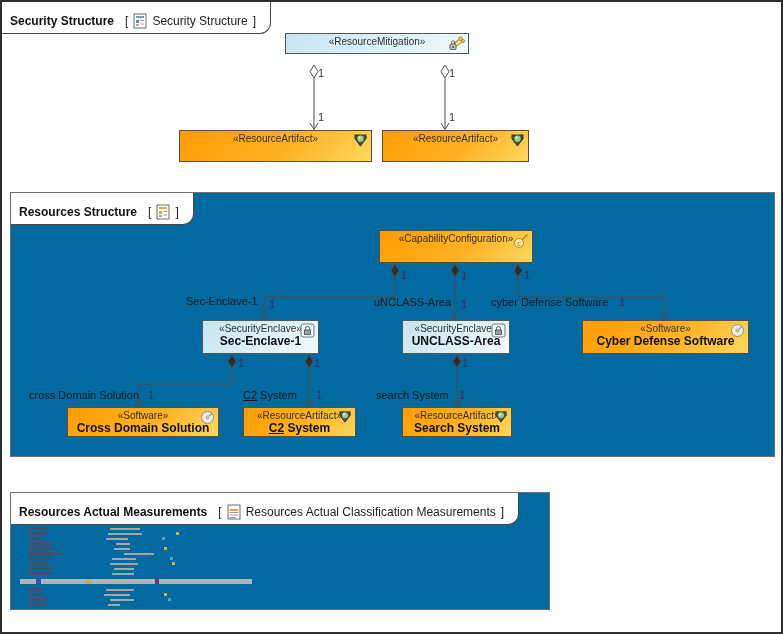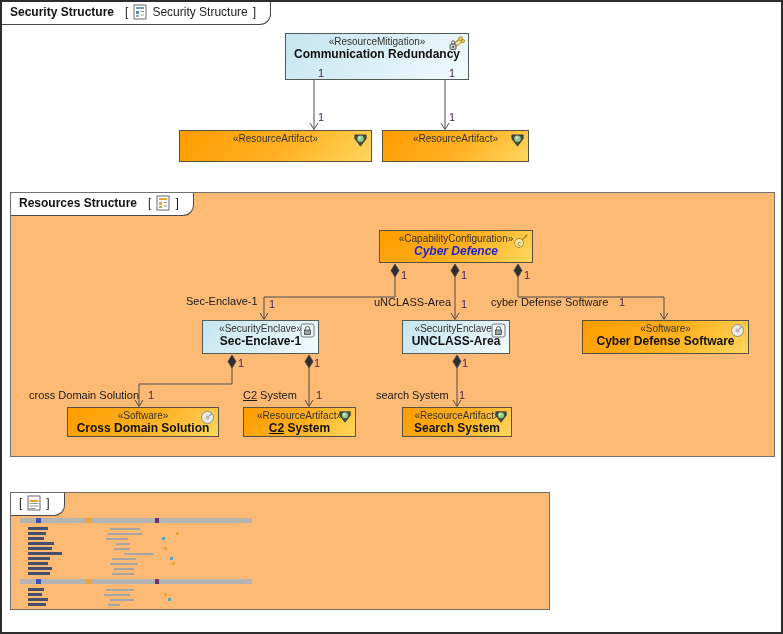--- a/index.html
+++ b/index.html
@@ -1,21 +1,21 @@
 <!DOCTYPE html>
 <html><head>
 <meta charset="utf-8">
 <style>
   html,body{margin:0;padding:0;background:#fff;}
   .canvas{position:relative;width:783px;height:634px;background:#fff;border:2px solid #2d2d2d;
           box-sizing:border-box;font-family:"Liberation Sans",sans-serif;overflow:hidden;}
   
-  .frame{position:absolute;border:1px solid #6f6f6f;background:#fdba74;box-sizing:border-box;}
+  .frame{position:absolute;border:1px solid #6f6f6f;background:#0369a1;box-sizing:border-box;}
   .tab{position:absolute;left:0;top:0;display:inline-flex;align-items:center;gap:5px;
-       padding:2px 14px 4px 8px;background:#fff;border-right:1px solid #4a4a4a;
+       padding:11px 14px 4px 8px;background:#fff;border-right:1px solid #4a4a4a;
        border-bottom:1px solid #4a4a4a;border-bottom-right-radius:11px;white-space:nowrap;z-index:8;}
   .tab .ttl{font-weight:bold;font-size:12px;color:#111;margin-right:6px;}
   .tab .br{font-size:12px;color:#222;}
   .tab .dname{font-size:12px;color:#222;}
   
   .node{position:absolute;box-sizing:border-box;border:1px solid #55503f;text-align:center;
         z-index:4;padding-top:2px;}
   .node .stereo{font-size:10px;line-height:11px;color:#33322e;}
   .node .nm{font-size:12px;line-height:14px;font-weight:bold;color:#101010;}
   .orange{background:linear-gradient(135deg,#ff9c00 0%,#ffb123 55%,#ffd75e 100%);}
@@ -52,23 +52,22 @@
       <rect x="3" y="3" width="8" height="2" fill="#7a9cc0"></rect>
       <rect x="3" y="7" width="3" height="3" fill="#5b87b5"></rect>
       <rect x="7.5" y="7" width="3.5" height="1" fill="#999"></rect>
       <rect x="3" y="11" width="3" height="2" fill="#8da9c4"></rect>
       <rect x="7.5" y="10.5" width="3.5" height="1" fill="#999"></rect>
     </svg>
     <span class="dname">Security Structure</span>
     <span class="br">]</span>
   </div>
 
-  <div class="node blue" style="left:283px;top:31px;width:184px;height:47px;">
+  <div class="node blue" style="left:283px;top:31px;width:184px;height:21px;">
     <div class="stereo">«ResourceMitigation»</div>
-    <div class="nm">Communication Redundancy</div>
     <svg class="node-icon" width="18" height="16" viewBox="0 0 18 16">
       <path d="M5 9 L13 3" stroke="#c9a227" stroke-width="1.6" fill="none"></path>
       <path d="M8 11 L16 5" stroke="#d8b63a" stroke-width="1.6" fill="none"></path>
       <circle cx="13.5" cy="2.8" r="2" fill="#e7c94c" stroke="#a3821f" stroke-width="0.8"></circle>
       <circle cx="16" cy="5" r="1.6" fill="#e7c94c" stroke="#a3821f" stroke-width="0.8"></circle>
       <rect x="3" y="8" width="6" height="5.5" rx="1" fill="#c3c9ce" stroke="#555" stroke-width="0.9"></rect>
       <path d="M4.5 8 v-1.6 a1.6 1.6 0 0 1 3.2 0 V8" fill="none" stroke="#555" stroke-width="0.9"></path>
       <rect x="5.5" y="9.8" width="1.2" height="2.2" fill="#333"></rect>
     </svg>
   </div>
@@ -102,21 +101,20 @@
         <rect x="7.5" y="7" width="3.5" height="1" fill="#999"></rect>
         <rect x="3" y="11" width="3" height="2" fill="#caa24a"></rect>
         <rect x="7.5" y="10.5" width="3.5" height="1" fill="#999"></rect>
       </svg>
       <span class="br">]</span>
     </div>
   </div>
 
   <div class="node orange" style="left:377px;top:228px;width:154px;height:33px;">
     <div class="stereo">«CapabilityConfiguration»</div>
-    <div class="nm cfg">Cyber Defence</div>
     <svg class="node-icon" width="16" height="16" viewBox="0 0 16 16">
       <path d="M9 7 L14.5 1.5" stroke="#b08c1e" stroke-width="1.5" fill="none"></path>
       <path d="M12.5 2.5 l1.8 1.8" stroke="#b08c1e" stroke-width="1" fill="none"></path>
       <circle cx="6" cy="10" r="4.5" fill="#f3e6ae" stroke="#b08c1e"></circle>
       <text x="6" y="13" font-size="8" text-anchor="middle" fill="#7a6010" font-family="Liberation Serif, serif">c</text>
     </svg>
   </div>
 
   <div class="node blue" style="left:200px;top:318px;width:117px;height:34px;">
     <div class="stereo">«SecurityEnclave»</div>
@@ -242,28 +240,30 @@
 
   <span class="lbl" style="left:184px;top:294px;">Sec-Enclave-1</span>
   <span class="lbl" style="left:372px;top:295px;">uNCLASS-Area</span>
   <span class="lbl" style="left:489px;top:295px;">cyber Defense Software</span>
   <span class="lbl" style="left:27px;top:388px;">cross Domain Solution</span>
   <span class="lbl" style="left:241px;top:388px;"><span class="u">C2</span><span> System</span></span>
   <span class="lbl" style="left:374px;top:388px;">search System</span>
 
   <div class="frame" style="left:8px;top:490px;width:540px;height:118px;">
     <div class="tab">
+      <span class="ttl">Resources Actual Measurements</span>
       <span class="br">[</span>
       <svg width="14" height="16" viewBox="0 0 14 16">
         <rect x="1" y="1" width="12" height="14" fill="#fff" stroke="#6b6b6b"></rect>
         <rect x="2.5" y="5" width="9" height="2" fill="#e8a33d"></rect>
         <rect x="2.5" y="8" width="9" height="1" fill="#999"></rect>
         <rect x="2.5" y="10.5" width="9" height="1" fill="#999"></rect>
         <rect x="2.5" y="13" width="6" height="1" fill="#999"></rect>
       </svg>
+      <span class="dname">Resources Actual Classification Measurements</span>
       <span class="br">]</span>
     </div>
     <div class="mini">
         <div class="mini-header" style="width: 232px;"></div>
         <div class="mini-row">
           <span class="mini-label" style="width: 20px;"></span>
           <span class="mini-value" style="width: 30px;"></span>
         </div>
         <div class="mini-row">
           <span class="mini-label" style="width: 18px;"></span>

